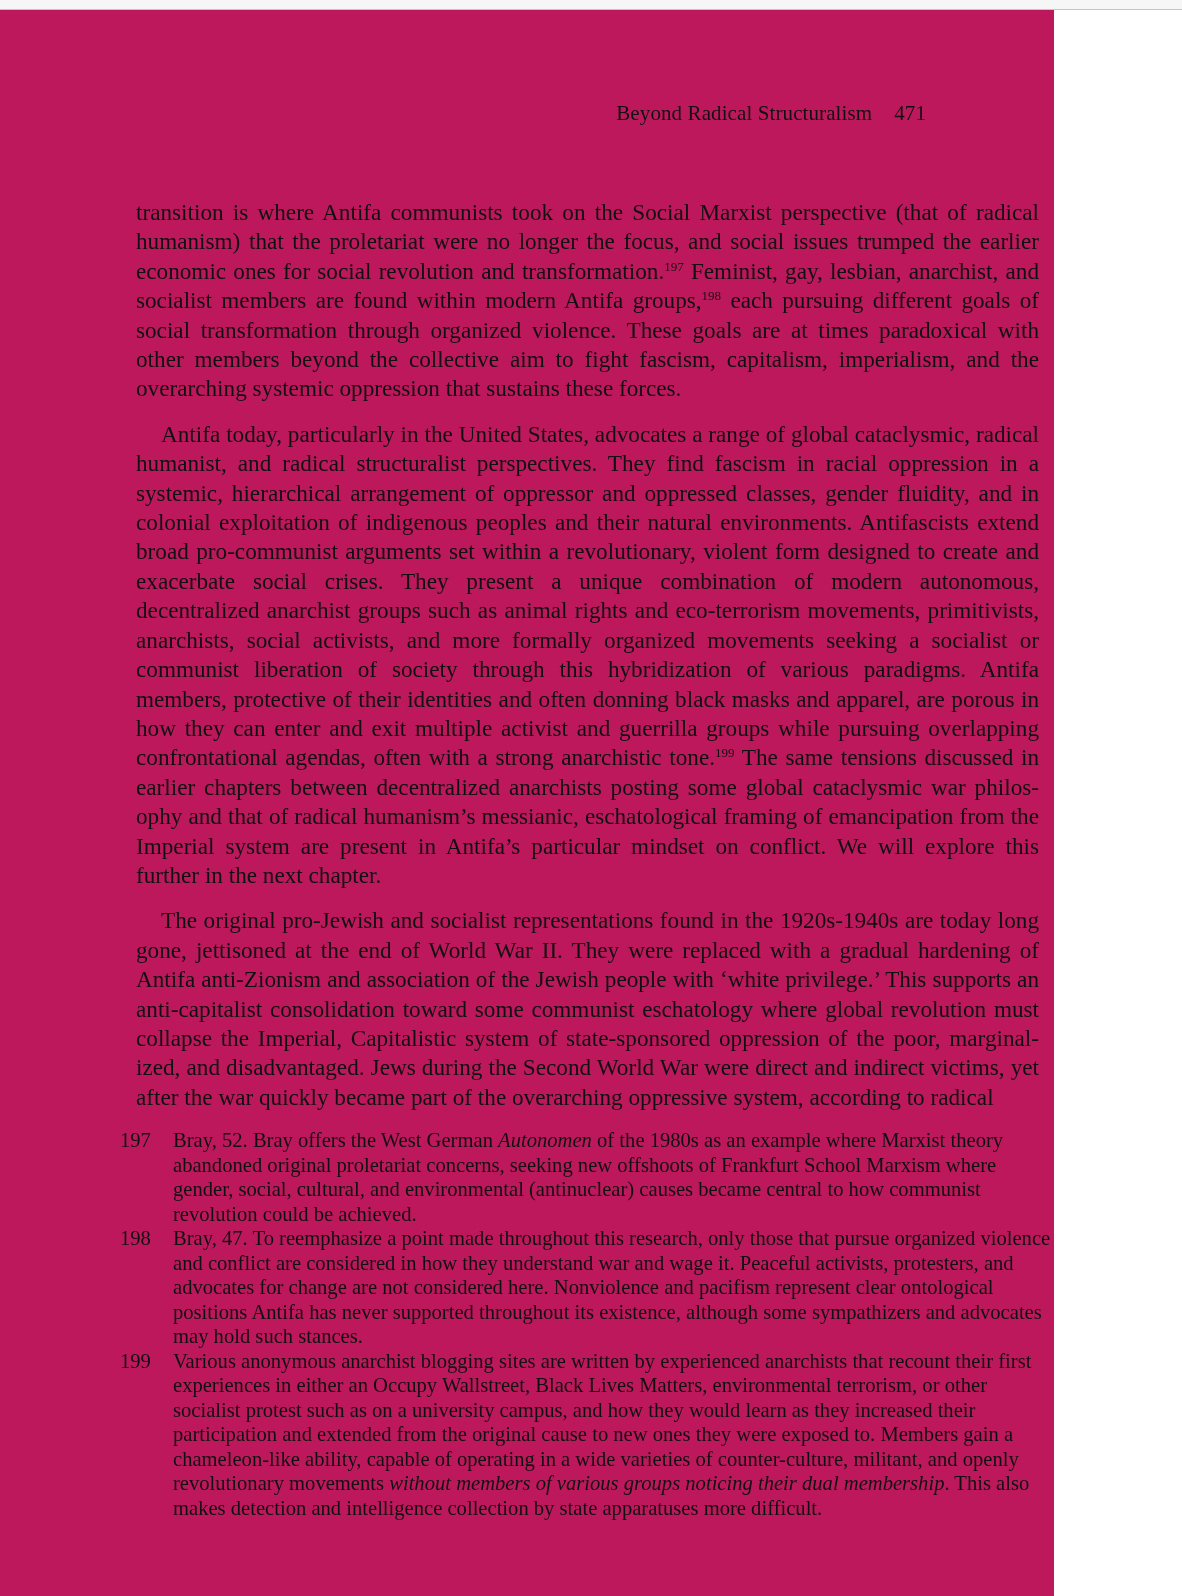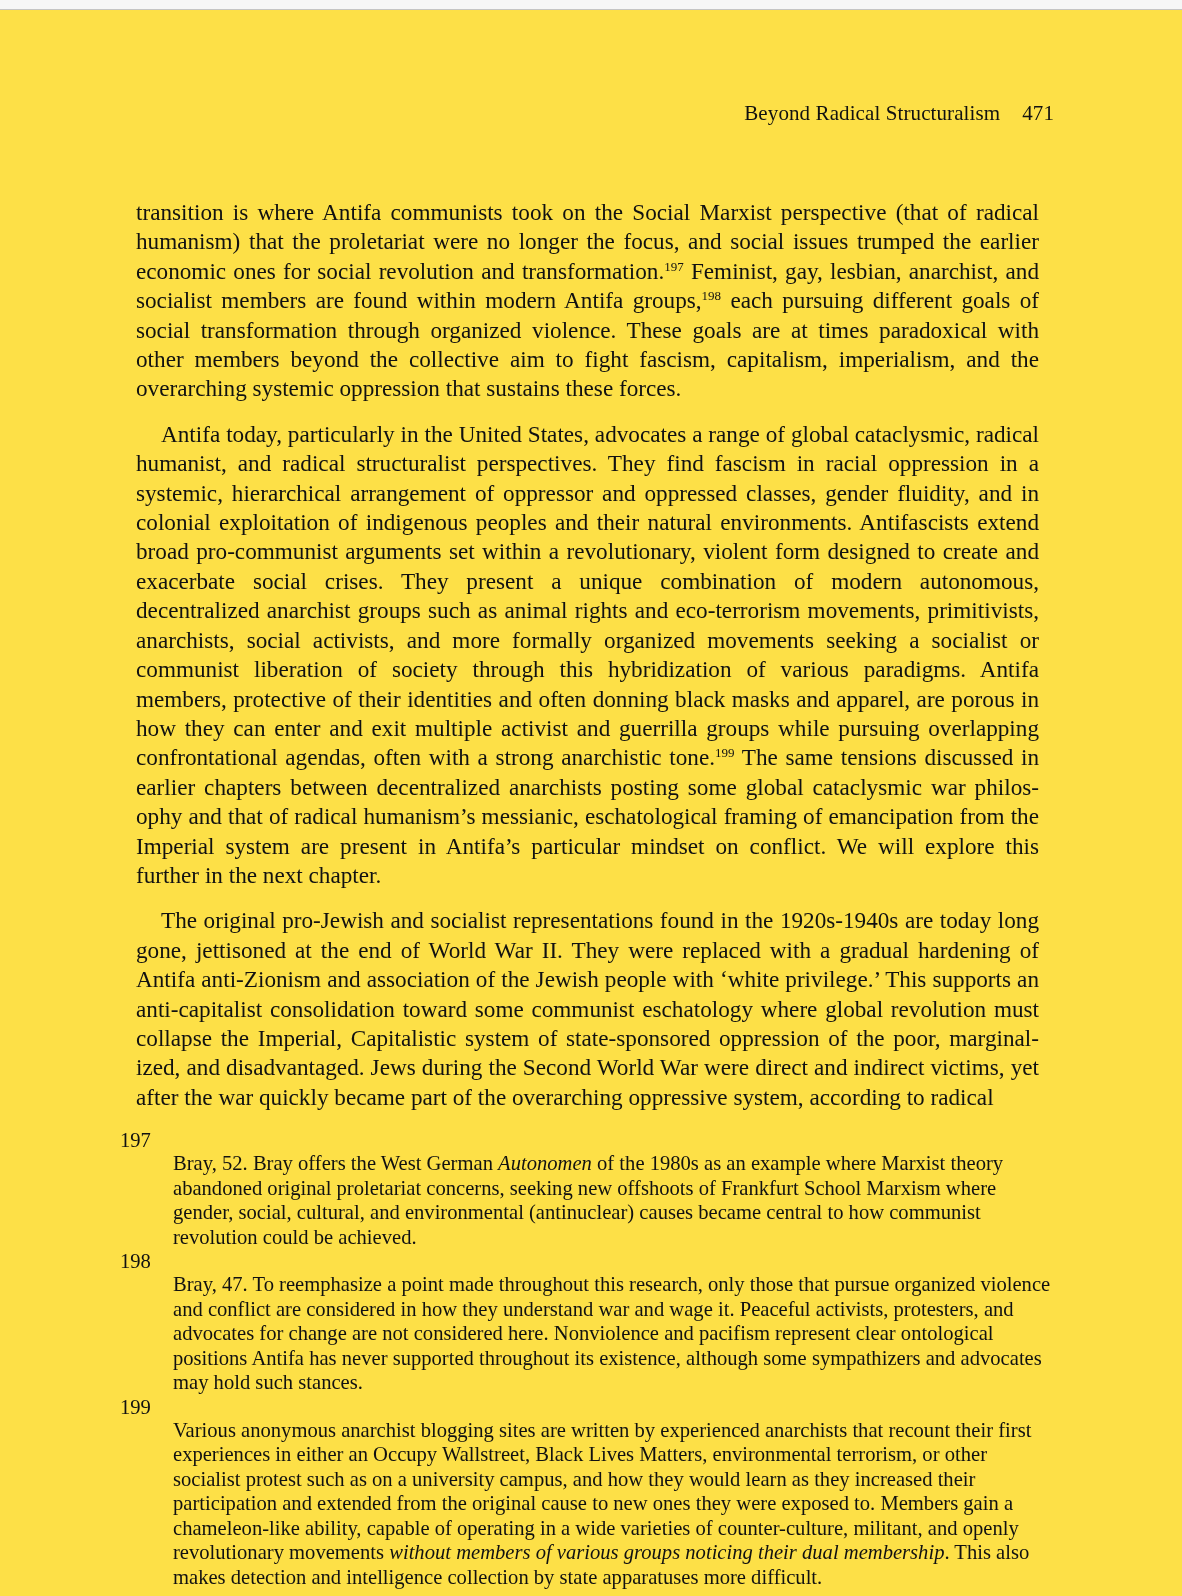--- a/index.html
+++ b/index.html
@@ -19,23 +19,23 @@
       position: absolute;
       left: 0; top: 0;
       width: 1182px;
       height: 9px;
       background: #f6f6f6;
       border-bottom: 1px solid #c4c4c4;
     }
     .page {
       position: absolute;
       left: 0; top: 10px;
-      width: 1182px;
+      width: 1054px;
       height: 1586px;
-      background: #fde047;
+      background: #be185d;
     }
     .running-head {
       position: absolute;
       top: 91px;
       right: 128px;
       font-size: 21px;
       letter-spacing: 0.1px;
       white-space: nowrap;
     }
     .running-head .folio {
@@ -74,21 +74,20 @@
       display: flex;
       align-items: flex-start;
       margin: 0;
     }
     .fn-num {
       width: 53px;
       flex: 0 0 53px;
     }
     .fn-text {
       flex: 1;
-      margin-top: 23px;
     }
     em {
       font-style: italic;
     }
   </style>
 </head>
 <body>
 
 <div class="topbar"></div>
 

